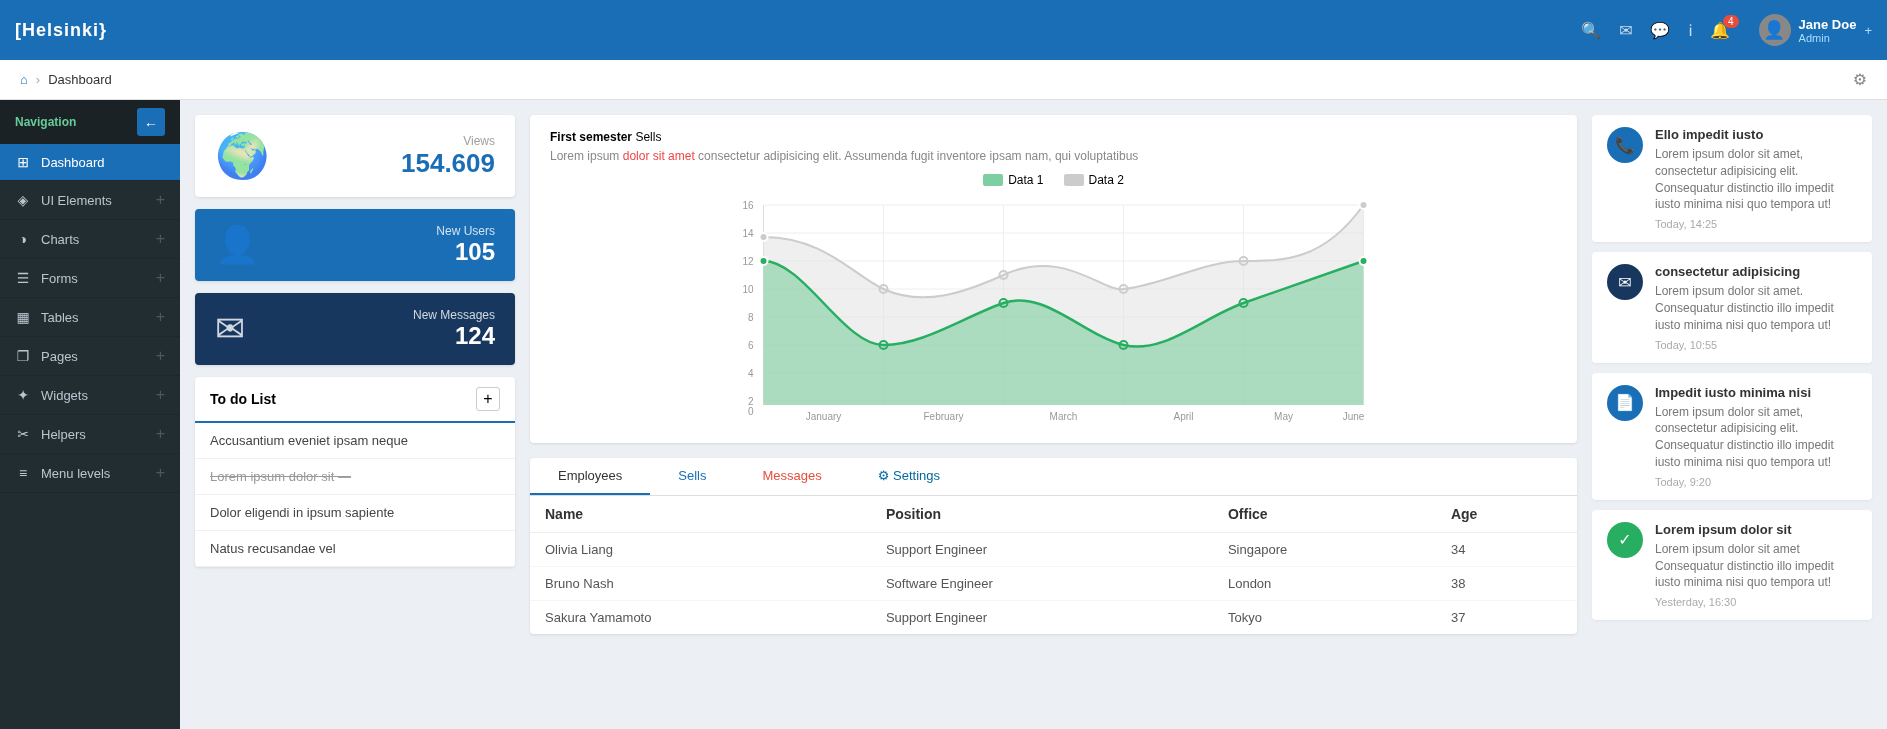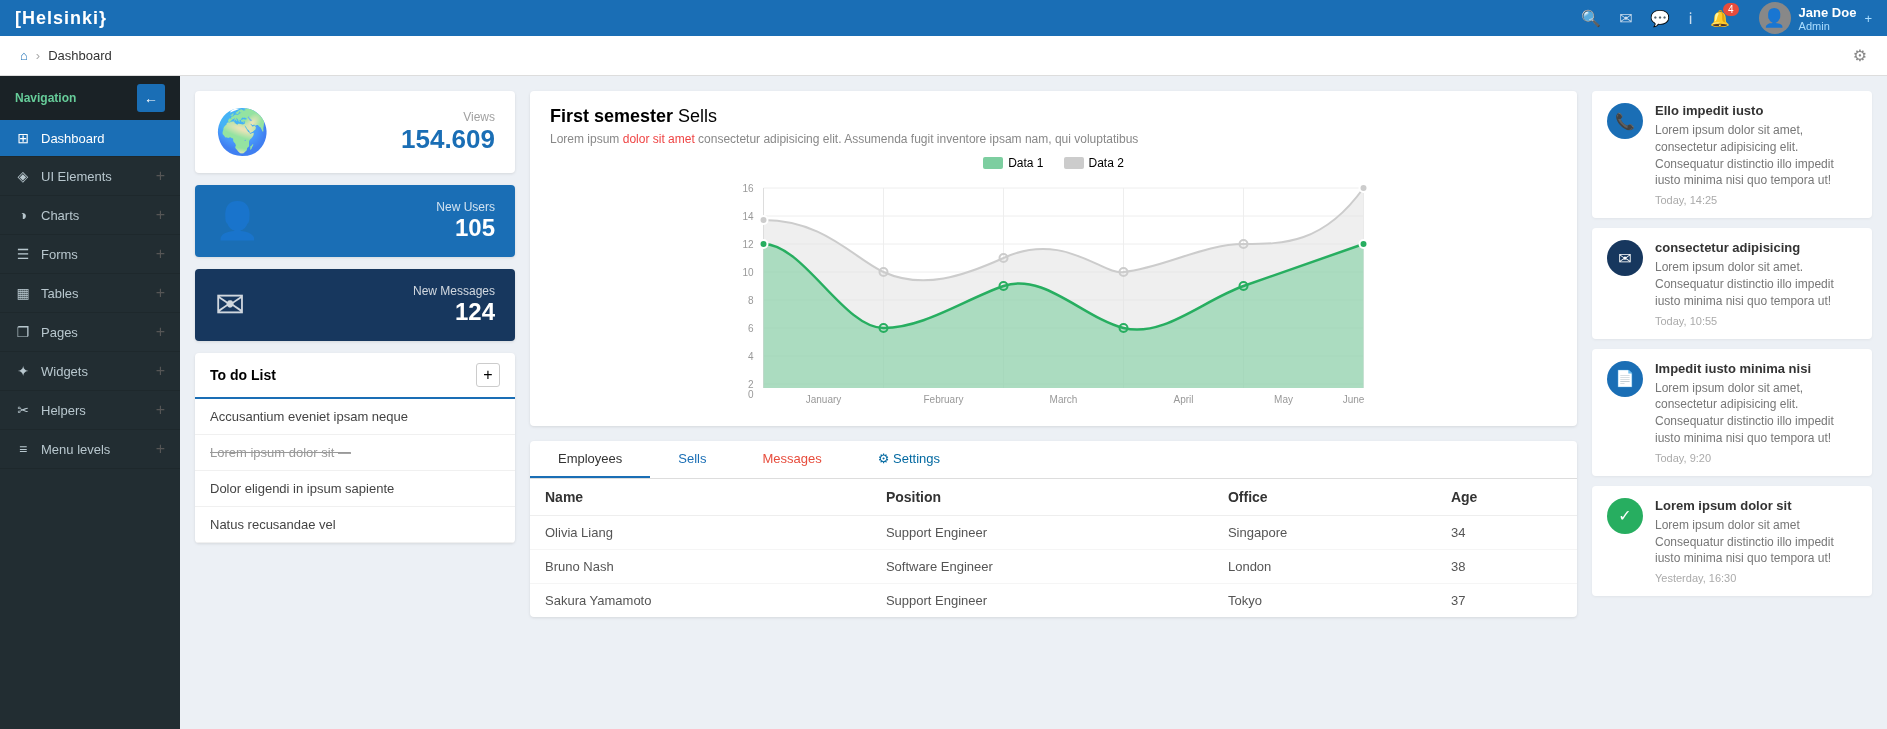--- a/index.html
+++ b/index.html
@@ -1,21 +1,21 @@
 <!DOCTYPE html>
 <html><head>
   <meta charset="utf-8">
   <style>
     * { margin: 0; padding: 0; box-sizing: border-box; }
     body { font-family: 'Segoe UI', Arial, sans-serif; font-size: 13px; background: #ecf0f5; display: flex; flex-direction: column; height: 100vh; overflow: hidden; }
 
     
     .top-nav {
       background: #1a6eb5;
-      height: 36px;
+      height: 60px;
       display: flex;
       align-items: center;
       padding: 0 15px;
       flex-shrink: 0;
       z-index: 100;
     }
     .top-nav .brand {
       color: #fff;
       font-size: 18px;
       font-weight: bold;
@@ -219,21 +219,21 @@
       min-width: 0;
     }
 
     
     .chart-card {
       background: #fff;
       border-radius: 4px;
       padding: 15px 20px;
       box-shadow: 0 1px 3px rgba(0,0,0,0.1);
     }
-    .chart-title { font-size: 18px; margin-bottom: 5px; }
+    .chart-title { font-size: 12px; margin-bottom: 5px; }
     .chart-title strong { font-weight: bold; }
     .chart-subtitle { font-size: 12px; color: #888; margin-bottom: 10px; }
     .chart-subtitle a { color: #e74c3c; text-decoration: none; }
     .chart-legend {
       display: flex;
       gap: 20px;
       justify-content: center;
       margin-bottom: 8px;
       font-size: 12px;
     }

